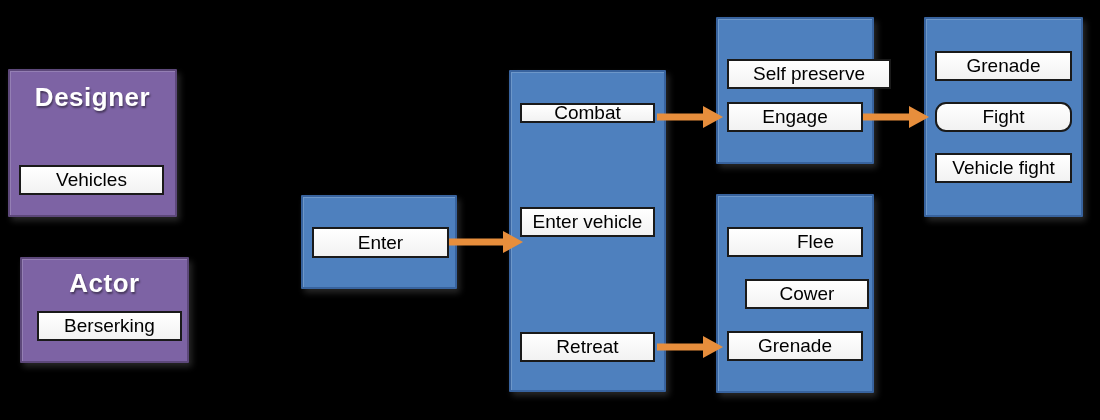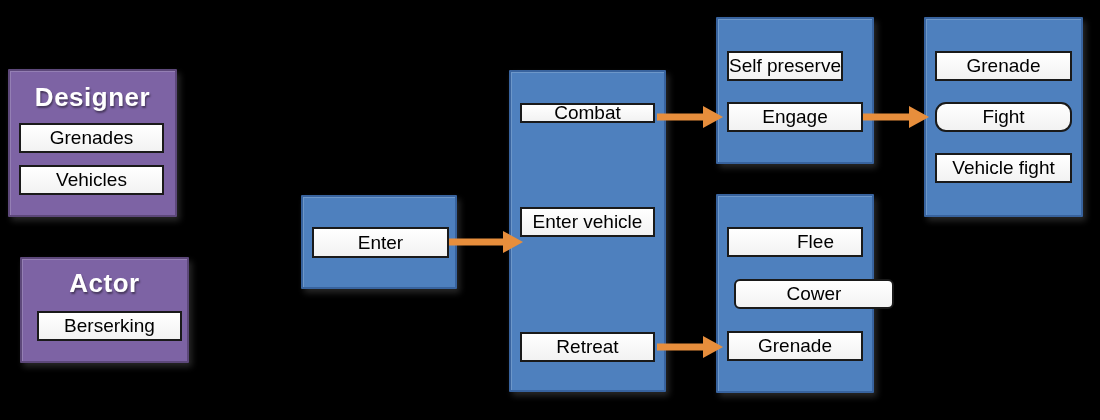--- a/index.html
+++ b/index.html
@@ -64,47 +64,46 @@
   #arrow-layer line { stroke: var(--arrow, #E78E3C); stroke-width: 7; }
   #arrow-layer polygon { fill: var(--arrow, #E78E3C); }
 </style>
 </head>
 <body>
 
 <div id="canvas">
 
   <div class="panel purple" style="left:8px; top:69px; width:169px; height:148px;">
     <div class="panel-title" style="top:11px;">Designer</div>
-    <div class="node" style="left:9px; top:52px; width:145px; height:30px;">Grenades</div>
     <div class="node" style="left:9px; top:94px; width:145px; height:30px;">Vehicles</div>
   </div>
 
   <div class="panel purple" style="left:20px; top:257px; width:169px; height:106px;">
     <div class="panel-title" style="top:9px;">Actor</div>
     <div class="node" style="left:15px; top:52px; width:145px; height:30px;">Berserking</div>
   </div>
 
   <div class="panel blue" style="left:301px; top:195px; width:156px; height:94px;">
     <div class="node" style="left:9px; top:30px; width:137px; height:31px;">Enter</div>
   </div>
 
   <div class="panel blue" style="left:509px; top:70px; width:157px; height:322px;">
     <div class="node" style="left:9px; top:31px; width:135px; height:20px;">Combat</div>
     <div class="node" style="left:9px; top:135px; width:135px; height:30px;">Enter vehicle</div>
     <div class="node" style="left:9px; top:260px; width:135px; height:30px;">Retreat</div>
   </div>
 
   <div class="panel blue" style="left:716px; top:17px; width:158px; height:147px;">
-    <div class="node" style="left:9px; top:32px; width:116px; height:30px;text-align:right;">Self preserve</div>
+    <div class="node" style="left:9px; top:40px; width:164px; height:30px;text-align:right;">Self preserve</div>
     <div class="node" style="left:9px; top:83px; width:136px; height:30px;">Engage</div>
   </div>
 
   <div class="panel blue" style="left:716px; top:194px; width:158px; height:199px;">
     <div class="node" style="left:9px; top:31px; width:136px; height:30px;padding-left:41px;">Flee</div>
-    <div class="node" style="left:16px; top:83px; width:160px; height:30px;border-radius:6px;">Cower</div>
+    <div class="node" style="left:27px; top:83px; width:124px; height:30px;">Cower</div>
     <div class="node" style="left:9px; top:135px; width:136px; height:30px;">Grenade</div>
   </div>
 
   <div class="panel blue" style="left:924px; top:17px; width:159px; height:200px;">
     <div class="node" style="left:9px; top:32px; width:137px; height:30px;">Grenade</div>
     <div class="node" style="left:9px; top:83px; width:137px; height:30px;border-radius:11px;">Fight</div>
     <div class="node" style="left:9px; top:134px; width:137px; height:30px;">Vehicle fight</div>
   </div>
 
   <svg id="arrow-layer" viewBox="0 0 1100 420">

